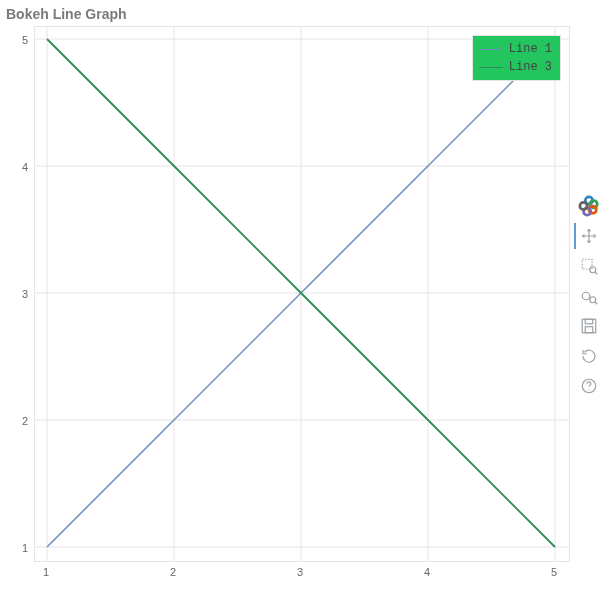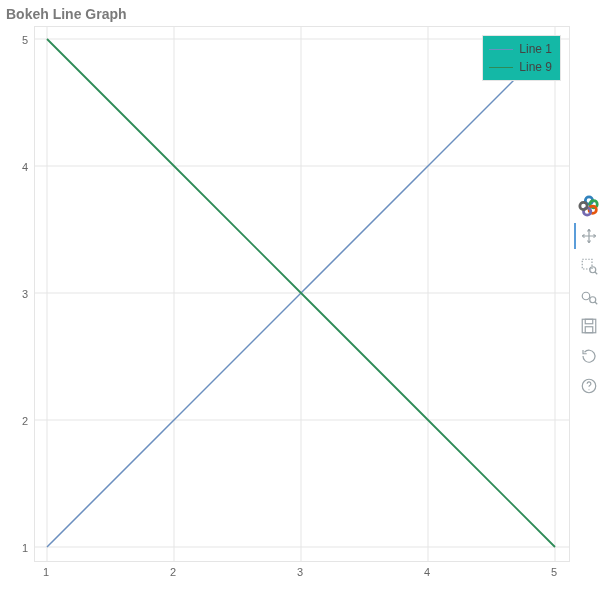--- a/index.html
+++ b/index.html
@@ -29,24 +29,25 @@
     border: 1px solid #e5e5e5;
     background: #fff;
   }
   .plot-area svg {
     display: block;
   }
   .legend {
     position: absolute;
     top: 8px;
     right: 8px;
-    background: #14b8a6;
+    background: #22c55e;
     border: 1px solid #e5e5e5;
     padding: 4px 8px 4px 6px;
     font-size: 12px;
+    font-family: Liberation Mono, monospace;
   }
   .legend-row {
     display: flex;
     align-items: center;
     gap: 6px;
     height: 18px;
   }
   .legend-line {
     width: 24px;
     height: 0;
@@ -146,21 +147,21 @@
 
           <polyline points="12,12 139,139 266,266 393,393 520,520" fill="none" stroke="#2e8b57" stroke-width="1.8"></polyline>
         </svg>
         <div class="legend">
           <div class="legend-row">
             <span class="legend-line" style="border-color:#6b8fbf"></span>
             <span>Line 1</span>
           </div>
           <div class="legend-row">
             <span class="legend-line" style="border-color:#2e8b57"></span>
-            <span>Line 9</span>
+            <span>Line 3</span>
           </div>
         </div>
       </div>
     </div>
     <div class="axis-bottom">
       <span class="tick-b" style="left:12px">1</span>
       <span class="tick-b" style="left:139px">2</span>
       <span class="tick-b" style="left:266px">3</span>
       <span class="tick-b" style="left:393px">4</span>
       <span class="tick-b" style="left:520px">5</span>

